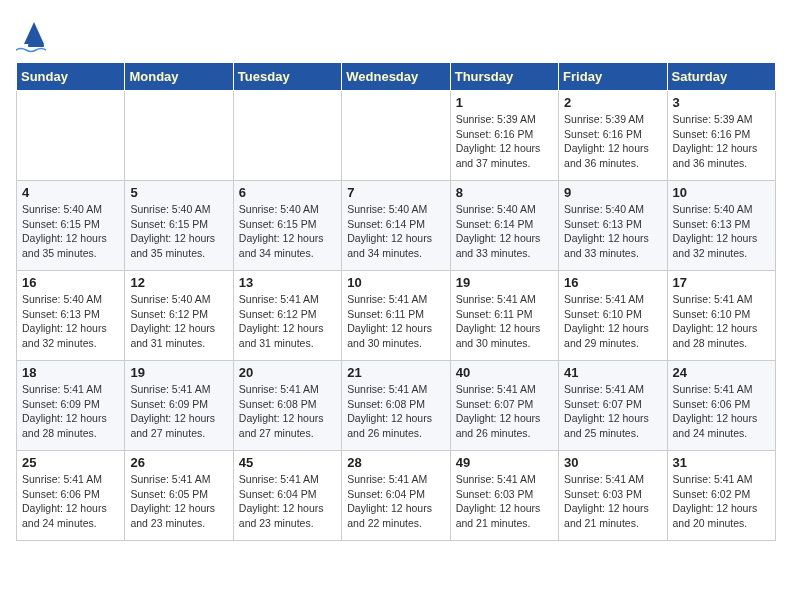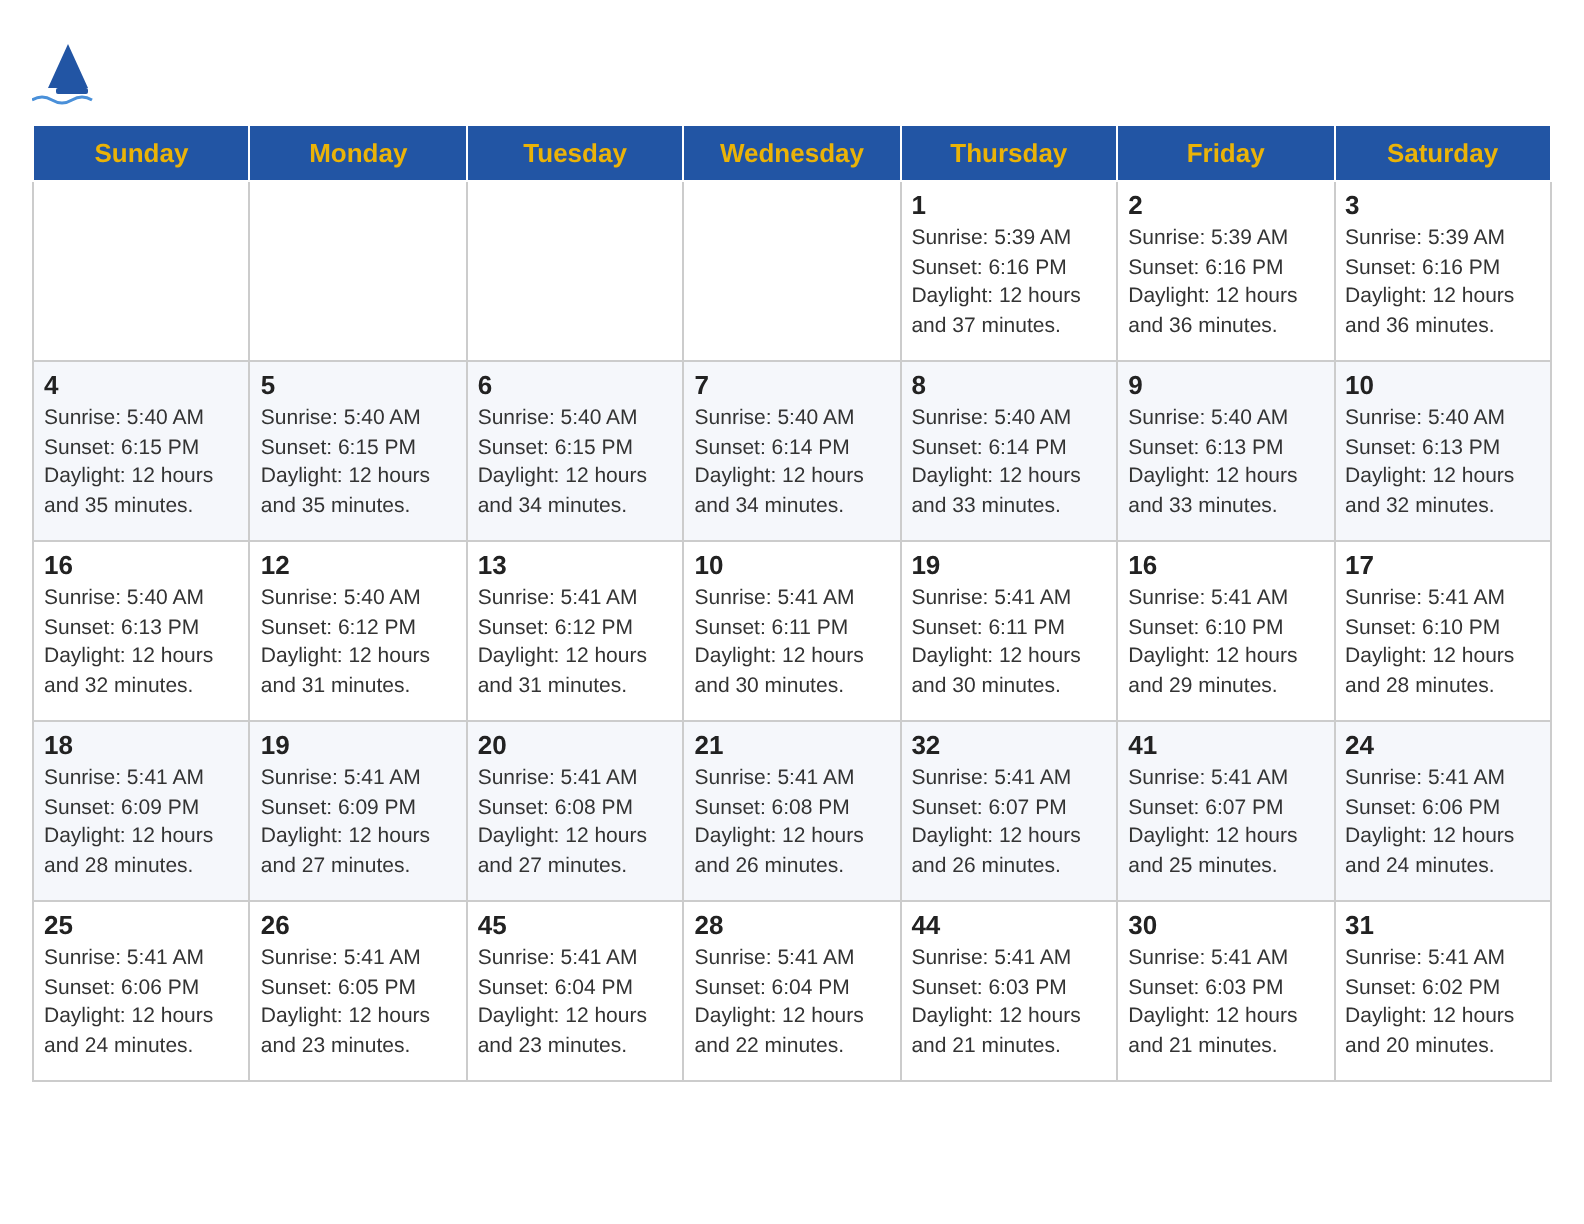--- a/index.html
+++ b/index.html
@@ -34,23 +34,23 @@
       color: #555;
       font-weight: normal;
     }
     .calendar {
       width: 100%;
       border-collapse: collapse;
       font-size: 11px;
     }
     .calendar thead tr th {
       background: #2255a4;
-      color: #eab308;
+      color: #fef9c3;
       padding: 6px 4px;
-      text-align: center;
+      text-align: left;
       font-size: 13px;
       font-weight: bold;
       border: 1px solid #fff;
     }
     .calendar tbody tr td {
       border: 1px solid #ccc;
       vertical-align: top;
       padding: 4px 5px;
       min-height: 80px;
       height: 90px;
@@ -262,21 +262,21 @@
 and 27 minutes.</div>
         </td>
         <td>
           <div class="day-number">21</div>
           <div class="day-info" style="white-space: pre-line;">Sunrise: 5:41 AM
 Sunset: 6:08 PM
 Daylight: 12 hours
 and 26 minutes.</div>
         </td>
         <td>
-          <div class="day-number">32</div>
+          <div class="day-number">40</div>
           <div class="day-info" style="white-space: pre-line;">Sunrise: 5:41 AM
 Sunset: 6:07 PM
 Daylight: 12 hours
 and 26 minutes.</div>
         </td>
         <td>
           <div class="day-number">41</div>
           <div class="day-info" style="white-space: pre-line;">Sunrise: 5:41 AM
 Sunset: 6:07 PM
 Daylight: 12 hours
@@ -313,21 +313,21 @@
 and 23 minutes.</div>
         </td>
         <td>
           <div class="day-number">28</div>
           <div class="day-info" style="white-space: pre-line;">Sunrise: 5:41 AM
 Sunset: 6:04 PM
 Daylight: 12 hours
 and 22 minutes.</div>
         </td>
         <td>
-          <div class="day-number">44</div>
+          <div class="day-number">49</div>
           <div class="day-info" style="white-space: pre-line;">Sunrise: 5:41 AM
 Sunset: 6:03 PM
 Daylight: 12 hours
 and 21 minutes.</div>
         </td>
         <td>
           <div class="day-number">30</div>
           <div class="day-info" style="white-space: pre-line;">Sunrise: 5:41 AM
 Sunset: 6:03 PM
 Daylight: 12 hours

